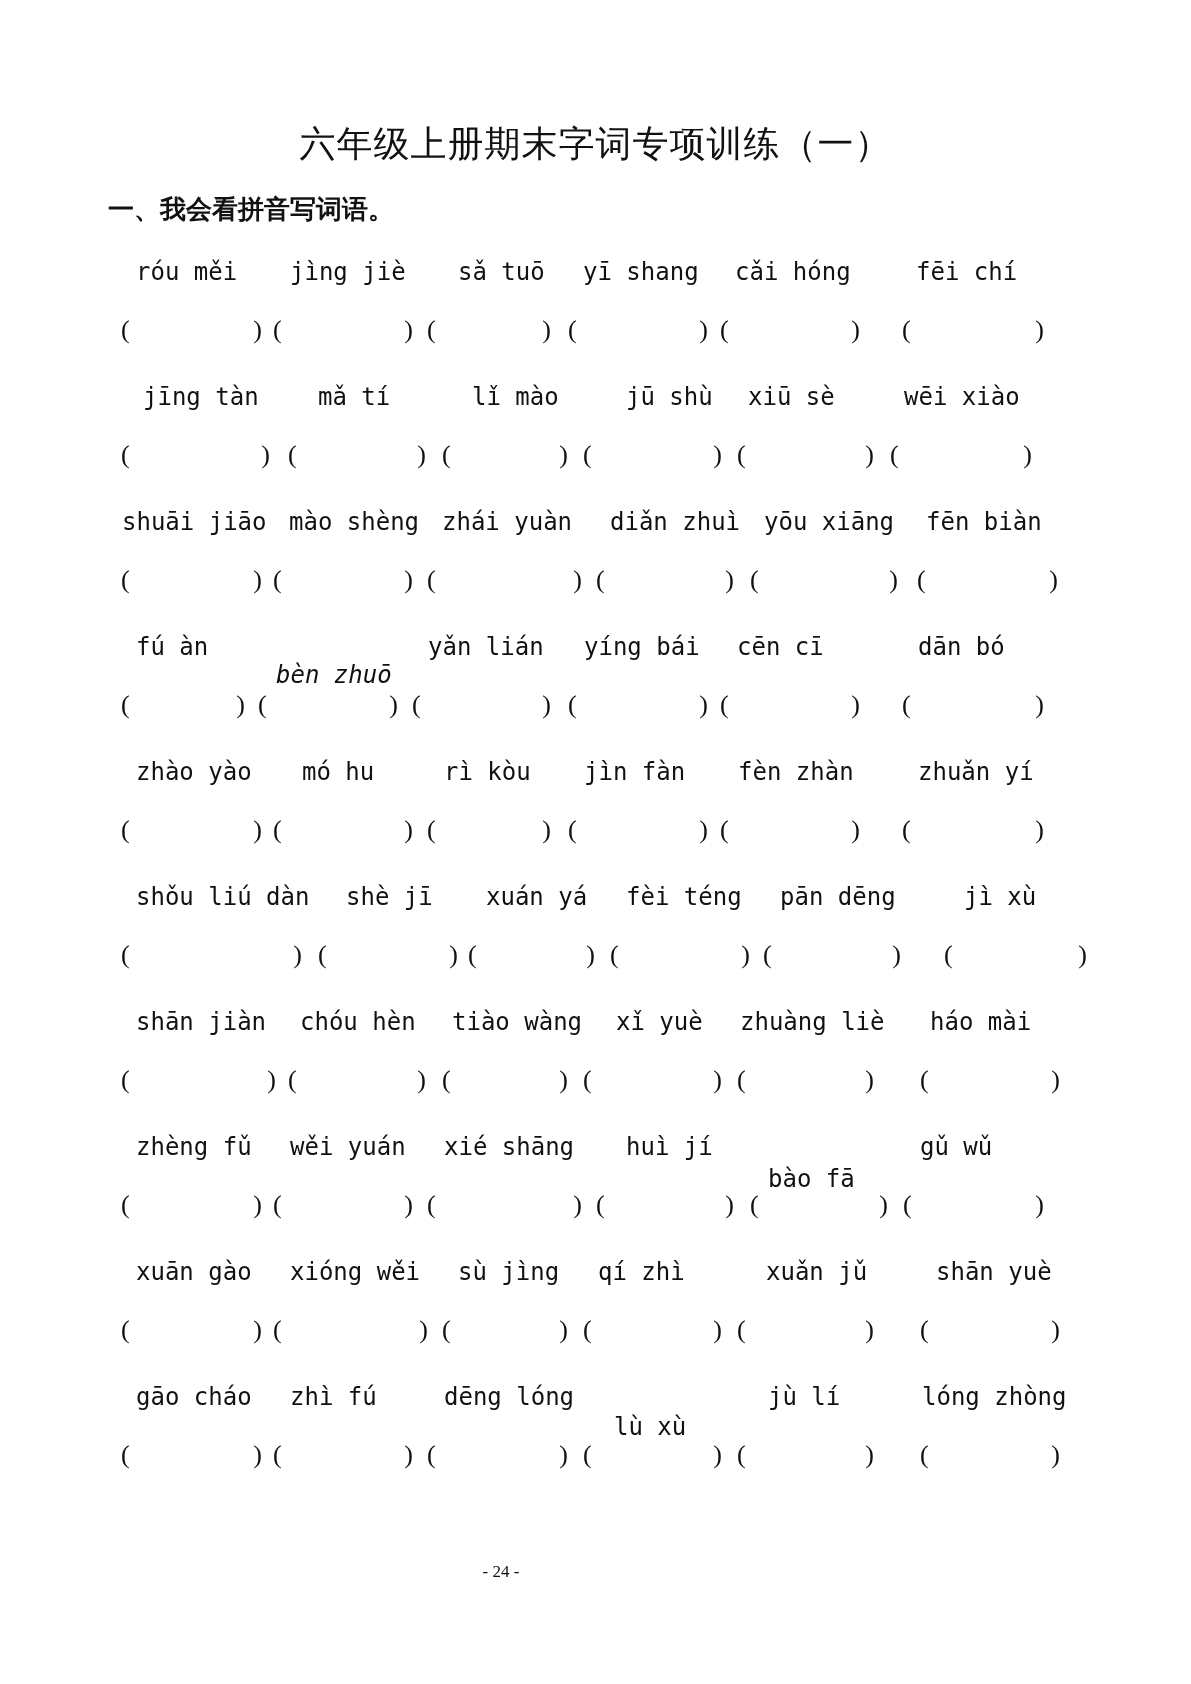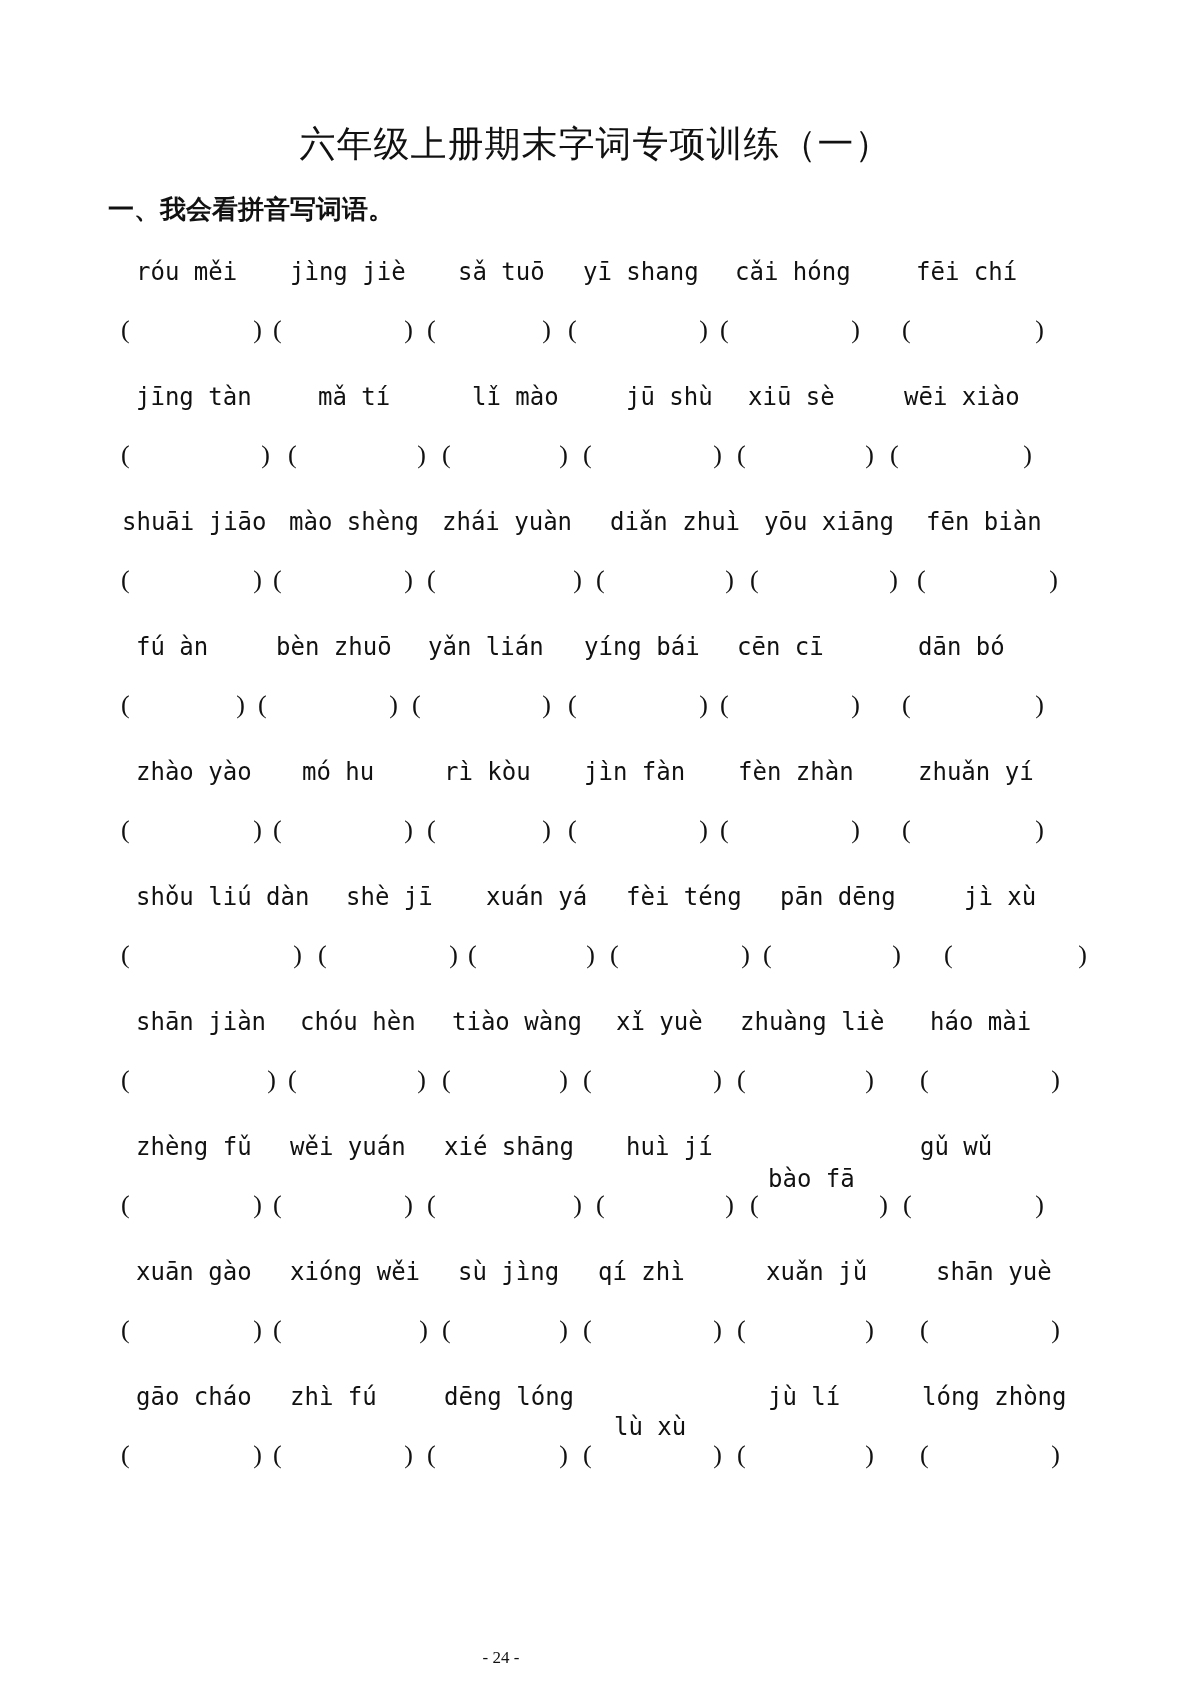--- a/index.html
+++ b/index.html
@@ -48,21 +48,21 @@
       height: 36px;
     }
     .blank .lp, .blank .rp {
       position: absolute;
       top: 0;
     }
     .blank .lp { left: 0; }
     .blank .rp { right: 0; }
     .footer {
       position: absolute;
-      top: 1648px;
+      top: 1562px;
       left: 0;
       width: 1002px;
       text-align: center;
       font-size: 17px;
       font-family: "Liberation Serif", serif;
     }
   </style>
 </head>
 <body>
 
@@ -94,21 +94,21 @@
         <span class="rp">)</span>
       </div>
       <div class="blank" style="top: 315px; left: 720px; width: 140px;">
         <span class="lp">(</span>
         <span class="rp">)</span>
       </div>
       <div class="blank" style="top: 315px; left: 902px; width: 142px;">
         <span class="lp">(</span>
         <span class="rp">)</span>
       </div>
-      <div class="pinyin" style="top: 383px; left: 136px;">jīng tàn</div>
+      <div class="pinyin" style="top: 383px; left: 143px;">jīng tàn</div>
       <div class="pinyin" style="top: 383px; left: 318px;">mǎ tí</div>
       <div class="pinyin" style="top: 383px; left: 472px;">lǐ mào</div>
       <div class="pinyin" style="top: 383px; left: 626px;">jū shù</div>
       <div class="pinyin" style="top: 383px; left: 748px;">xiū sè</div>
       <div class="pinyin" style="top: 383px; left: 904px;">wēi xiào</div>
       <div class="blank" style="top: 440px; left: 121px; width: 149px;">
         <span class="lp">(</span>
         <span class="rp">)</span>
       </div>
       <div class="blank" style="top: 440px; left: 288px; width: 138px;">
@@ -155,21 +155,21 @@
       </div>
       <div class="blank" style="top: 565px; left: 750px; width: 148px;">
         <span class="lp">(</span>
         <span class="rp">)</span>
       </div>
       <div class="blank" style="top: 565px; left: 917px; width: 141px;">
         <span class="lp">(</span>
         <span class="rp">)</span>
       </div>
       <div class="pinyin" style="top: 633px; left: 136px;">fú  àn</div>
-      <div class="pinyin" style="top: 633px; left: 276px;">bèn zhuō</div>
+      <div class="pinyin" style="top: 661px; left: 276px; font-style: italic;">bèn zhuō</div>
       <div class="pinyin" style="top: 633px; left: 428px;">yǎn lián</div>
       <div class="pinyin" style="top: 633px; left: 584px;">yíng bái</div>
       <div class="pinyin" style="top: 633px; left: 737px;">cēn  cī</div>
       <div class="pinyin" style="top: 633px; left: 918px;">dān bó</div>
       <div class="blank" style="top: 690px; left: 121px; width: 124px;">
         <span class="lp">(</span>
         <span class="rp">)</span>
       </div>
       <div class="blank" style="top: 690px; left: 258px; width: 140px;">
         <span class="lp">(</span>

